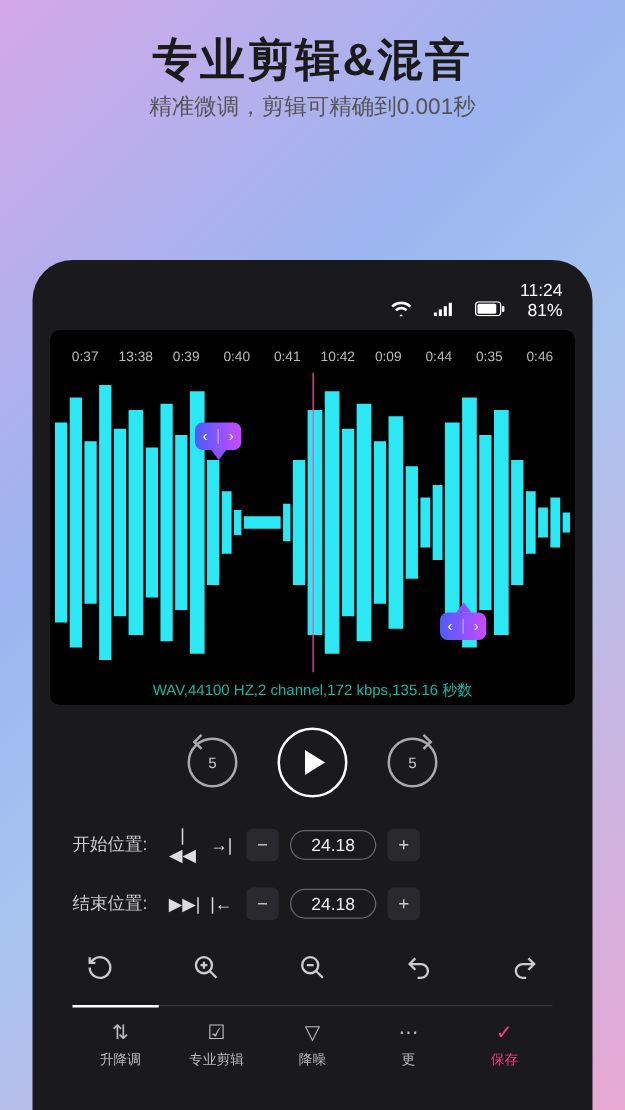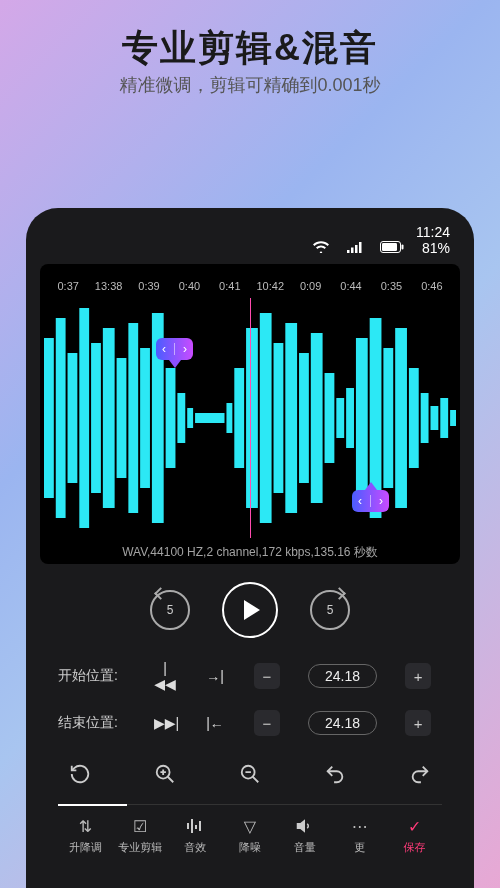--- a/index.html
+++ b/index.html
@@ -17,30 +17,30 @@
 .wave-area{position:relative;height:240px;overflow:hidden;}
 .playhead{position:absolute;left:50%;top:0;bottom:0;width:1px;background:#ff4baf;z-index:5;}
 .wave-svg{width:100%;height:100%;display:block;}
 .handle{position:absolute;background:linear-gradient(90deg,#4a5dff 0%,#c94bff 100%);border-radius:6px;padding:4px 6px;display:flex;gap:8px;color:#fff;font-size:12px;z-index:6;align-items:center;}
 .handle::after{content:"";position:absolute;left:50%;transform:translateX(-50%);width:0;height:0;border-left:6px solid transparent;border-right:6px solid transparent;}
 .handle-top{top:40px;left:112px;}
 .handle-top::after{top:100%;border-top:8px solid #8a50ff;}
 .handle-bot{bottom:26px;left:308px;}
 .handle-bot::after{bottom:100%;border-bottom:8px solid #8a50ff;}
 .handle .sep{width:1px;height:12px;background:rgba(255,255,255,.5);}
-.wave-info{text-align:center;color:#a3a3a3;font-size:12px;margin-top:6px;}
+.wave-info{text-align:center;color:#14b8a6;font-size:12px;margin-top:6px;}
 .controls{padding:18px 18px 0;color:#e8e8e8;}
 .play-row{display:flex;justify-content:center;align-items:center;gap:32px;margin-bottom:22px;}
 .seek-btn{width:40px;height:40px;border:2px solid #aaa;border-radius:50%;display:flex;align-items:center;justify-content:center;position:relative;color:#ccc;font-size:12px;}
 .seek-btn::before{content:"";position:absolute;top:-3px;width:7px;height:7px;border-top:2px solid #aaa;border-right:2px solid #aaa;}
 .seek-back::before{left:4px;transform:rotate(-135deg);}
 .seek-fwd::before{right:4px;transform:rotate(45deg);}
 .play-btn{width:56px;height:56px;border:2.5px solid #fff;border-radius:50%;display:flex;align-items:center;justify-content:center;}
 .play-tri{width:0;height:0;border-left:16px solid #fff;border-top:10px solid transparent;border-bottom:10px solid transparent;margin-left:4px;}
-.pos-row{display:flex;align-items:center;gap:28px;margin-bottom:18px;font-size:14px;}
+.pos-row{display:flex;align-items:center;gap:9px;margin-bottom:18px;font-size:14px;}
 .pos-label{width:68px;color:#ccc;}
 .nav-ico{width:22px;color:#ddd;text-align:center;font-size:14px;}
 .sq-btn{width:26px;height:26px;border-radius:5px;background:#2a2a2e;display:flex;align-items:center;justify-content:center;color:#ccc;font-size:15px;}
 .pill{border:1.5px solid #666;border-radius:14px;padding:3px 16px;font-size:14px;color:#eee;min-width:68px;text-align:left;}
 .tool-row{display:flex;justify-content:space-between;padding:4px 6px 14px;}
 .tool-ico{width:32px;height:32px;display:flex;align-items:center;justify-content:center;color:#ccc;}
 .tabs{display:flex;border-top:1px solid #333;padding-top:10px;position:relative;}
 .tab{flex:1;text-align:center;color:#bbb;font-size:11px;}
 .tab-ico{height:22px;display:flex;align-items:center;justify-content:center;margin-bottom:3px;font-size:16px;}
 .tab.accent{color:#ff3b7a;}
@@ -217,42 +217,22 @@
       <div class="tabs">
         <div class="tab">
           <div class="tab-ico">⇅</div>
           <div>升降调</div>
         </div>
         <div class="tab">
           <div class="tab-ico">☑</div>
           <div>专业剪辑</div>
         </div>
         <div class="tab">
-          <div class="tab-ico">
-              <svg width="18" height="18" viewBox="0 0 18 18" fill="#ccc">
-                <rect x="1" y="6" width="2" height="6"></rect>
-                <rect x="5" y="2" width="2" height="14"></rect>
-                <rect x="9" y="8" width="2" height="4"></rect>
-                <rect x="13" y="4" width="2" height="10"></rect>
-              </svg>
-            </div>
-          <div>音效</div>
-        </div>
-        <div class="tab">
           <div class="tab-ico">▽</div>
           <div>降噪</div>
-        </div>
-        <div class="tab">
-          <div class="tab-ico">
-              <svg width="18" height="18" viewBox="0 0 24 24" fill="none" stroke="#ccc" stroke-width="2">
-                <path d="M11 5L6 9H2v6h4l5 4V5z" fill="#ccc"></path>
-                <path d="M15 9a4 4 0 0 1 0 6"></path>
-              </svg>
-            </div>
-          <div>音量</div>
         </div>
         <div class="tab">
           <div class="tab-ico">⋯</div>
           <div>更</div>
         </div>
         <div class="tab accent">
           <div class="tab-ico">✓</div>
           <div>保存</div>
         </div>
       </div>

